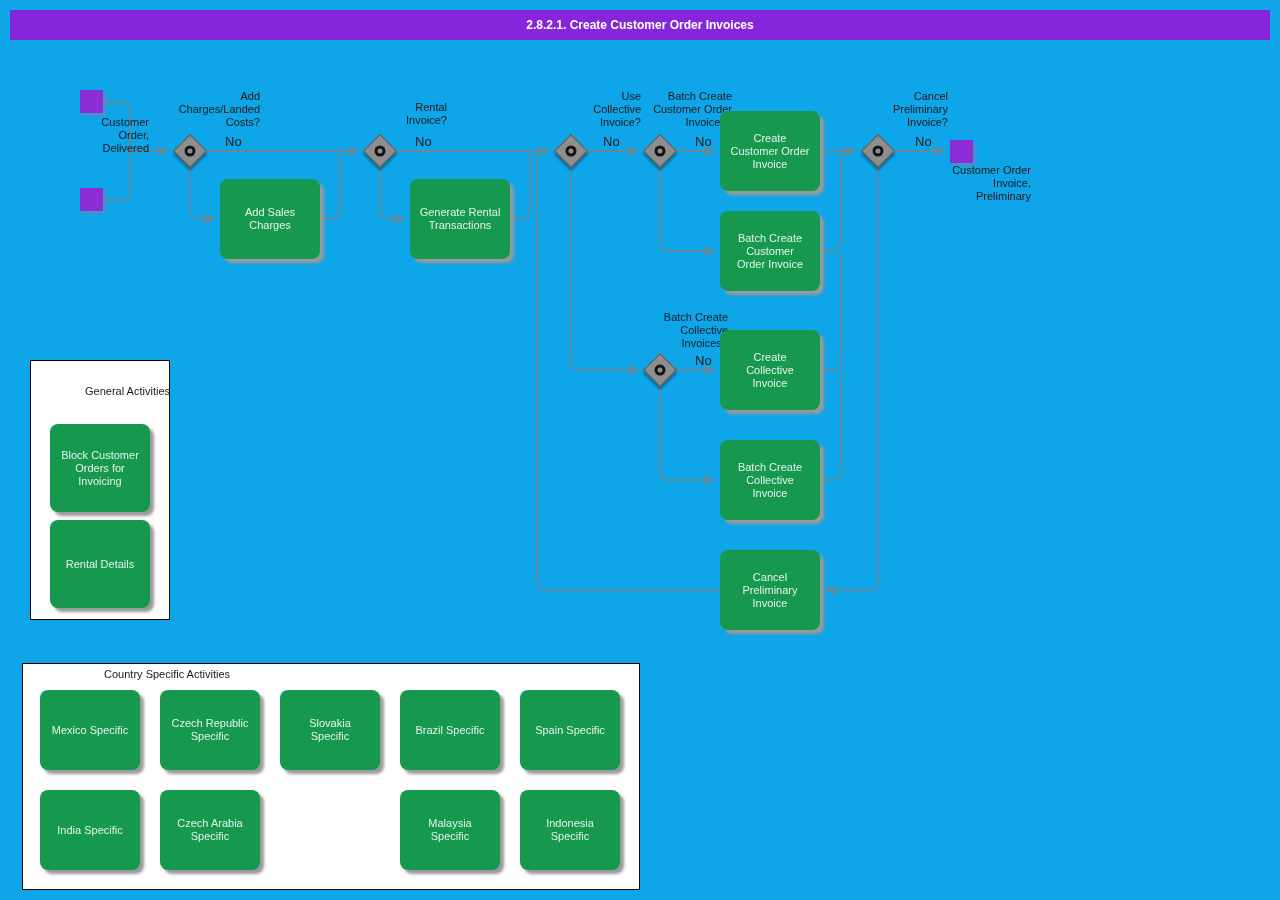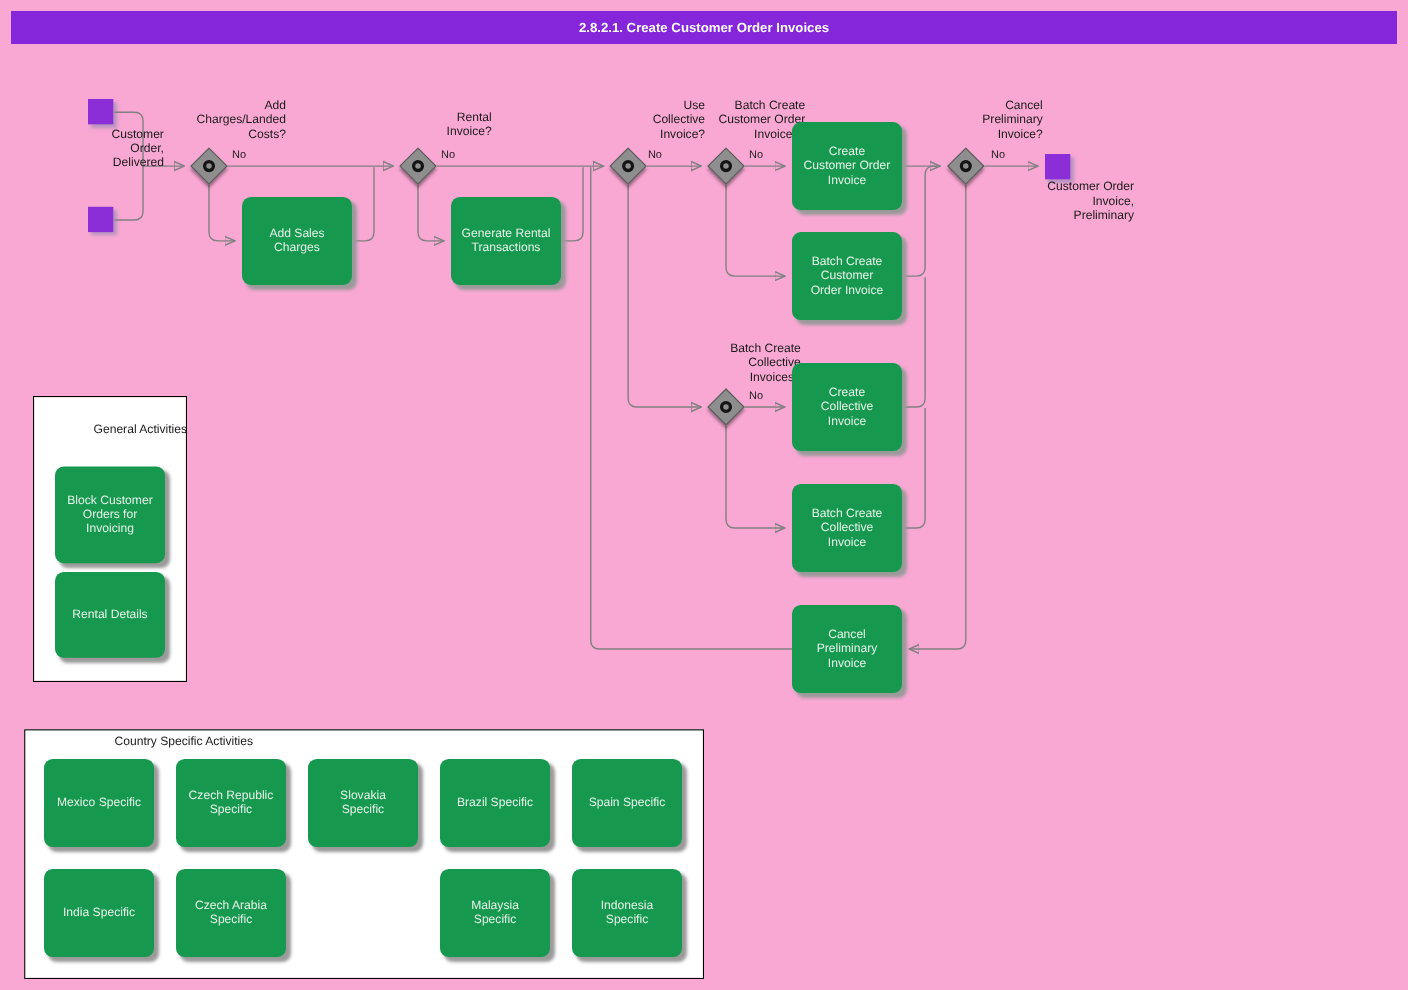--- a/index.html
+++ b/index.html
@@ -1,36 +1,36 @@
 <!DOCTYPE html>
 <html><head>
 <meta charset="utf-8">
 <style>
   * { margin:0; padding:0; box-sizing:border-box; }
   body { background:#ffffff; font-family:"Liberation Sans", sans-serif; }
-  .canvas { position:relative; width:1280px; height:900px; background:#f9a8d4; overflow:hidden; }
+  .canvas { position:relative; width:1280px; height:900px; background:#0ea5e9; overflow:hidden; }
 
   .titlebar {
     position:absolute; left:10px; top:10px; width:1260px; height:30px;
     background:#8626db; display:flex; align-items:center; justify-content:center;
   }
   .titlebar span { color:#ffffff; font-size:12px; font-weight:bold; white-space:pre-line; }
 
   svg.connectors { position:absolute; left:0; top:0; width:1280px; height:900px; }
   svg.connectors path { stroke:#808080; stroke-width:1.3; fill:none; }
 
   .event-square {
     position:absolute; width:23px; height:23px; background:#8b2ed8;
     box-shadow:3px 3px 3px rgba(130,130,175,0.55);
   }
   .event-label, .decision-label, .no-label, .group-title {
     position:absolute; color:#1a1a1a; font-size:11px; line-height:13px;
     text-align:right; white-space:pre-line;
   }
-  .no-label { font-size:10px; }
+  .no-label { font-size:13px;margin-left:14px; }
 
   .decision { position:absolute; width:34px; height:34px; }
   .decision .dshape {
     position:absolute; left:5px; top:5px; width:24px; height:24px;
     background:#8e8e8e; border:1px solid #5a5a5a; transform:rotate(45deg);
     box-shadow:2px 2px 3px rgba(0,0,0,0.4);
   }
   .decision .dring {
     position:absolute; left:50%; top:50%; transform:translate(-50%,-50%);
     width:11px; height:11px; border:3px solid #141414; border-radius:50%;
@@ -186,21 +186,21 @@
 Invoice</span>
   </div>
 
   <div class="group-box" style="left:30px;top:360px;width:140px;height:260px"></div>
   <div class="group-title" style="left:30px;top:385px;width:140px">General Activities</div>
   <div class="activity" style="left:50px;top:424px;height:88px">
     <span>Block Customer
 Orders for
 Invoicing</span>
   </div>
-  <div class="activity" style="left:50px;top:520px;height:78px">
+  <div class="activity" style="left:50px;top:520px;height:88px">
     <span>Rental Details</span>
   </div>
 
   <div class="group-box" style="left:22px;top:663px;width:618px;height:227px"></div>
   <div class="group-title left" style="left:30px;top:668px;width:200px">Country Specific Activities</div>
 
   <div class="activity" style="left:40px;top:690px">
     <span>Mexico Specific</span>
   </div>
   <div class="activity" style="left:160px;top:690px">

